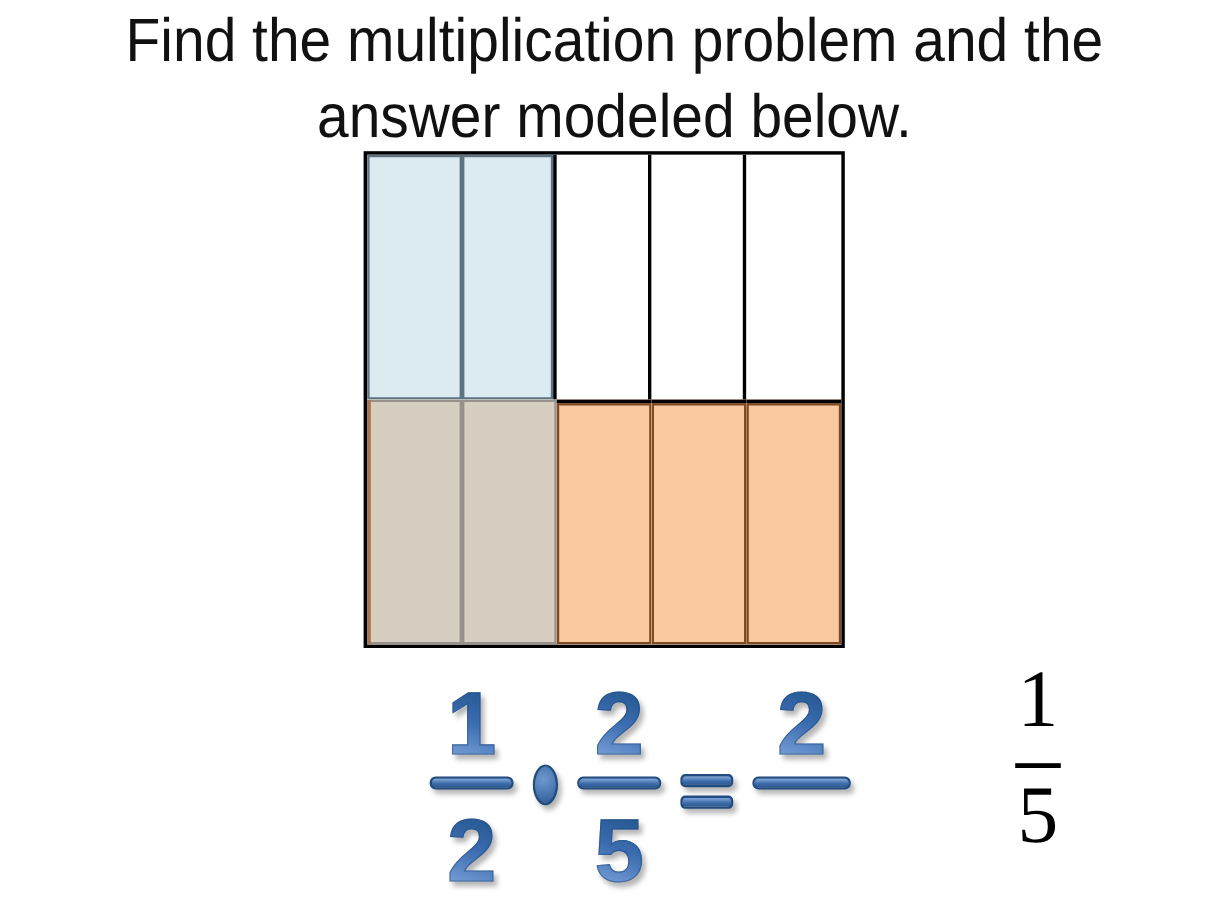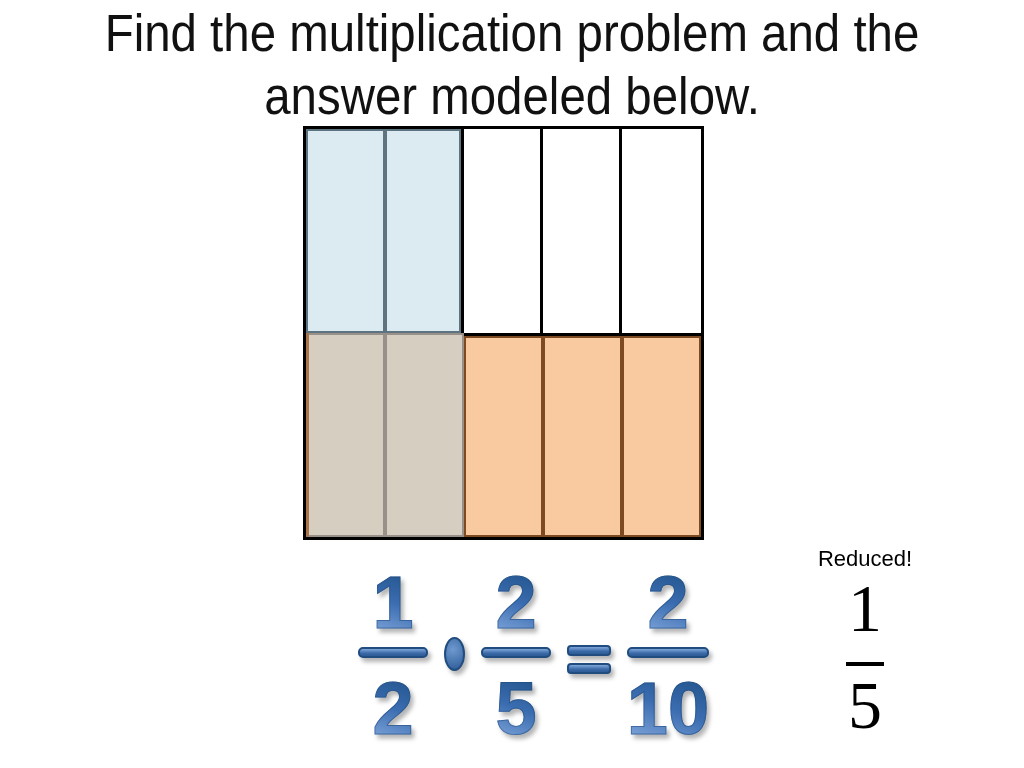--- a/index.html
+++ b/index.html
@@ -135,24 +135,22 @@
     <div class="wa-bar"></div>
     <div class="wa-num">5</div>
   </div>
   <div class="wa-equals">
     <div class="eq-bar"></div>
     <div class="eq-bar"></div>
   </div>
   <div class="frac w82">
     <div class="wa-num">2</div>
     <div class="wa-bar"></div>
-    <div class="wa-num">10</div>
   </div>
 </div>
 
 <div class="reduced">
-  <div class="reduced-label">Reduced!</div>
   <div class="serif-frac">
     <div class="serif-num">1</div>
     <div class="serif-bar"></div>
     <div class="serif-den">5</div>
   </div>
 </div>
 
 </body></html>

